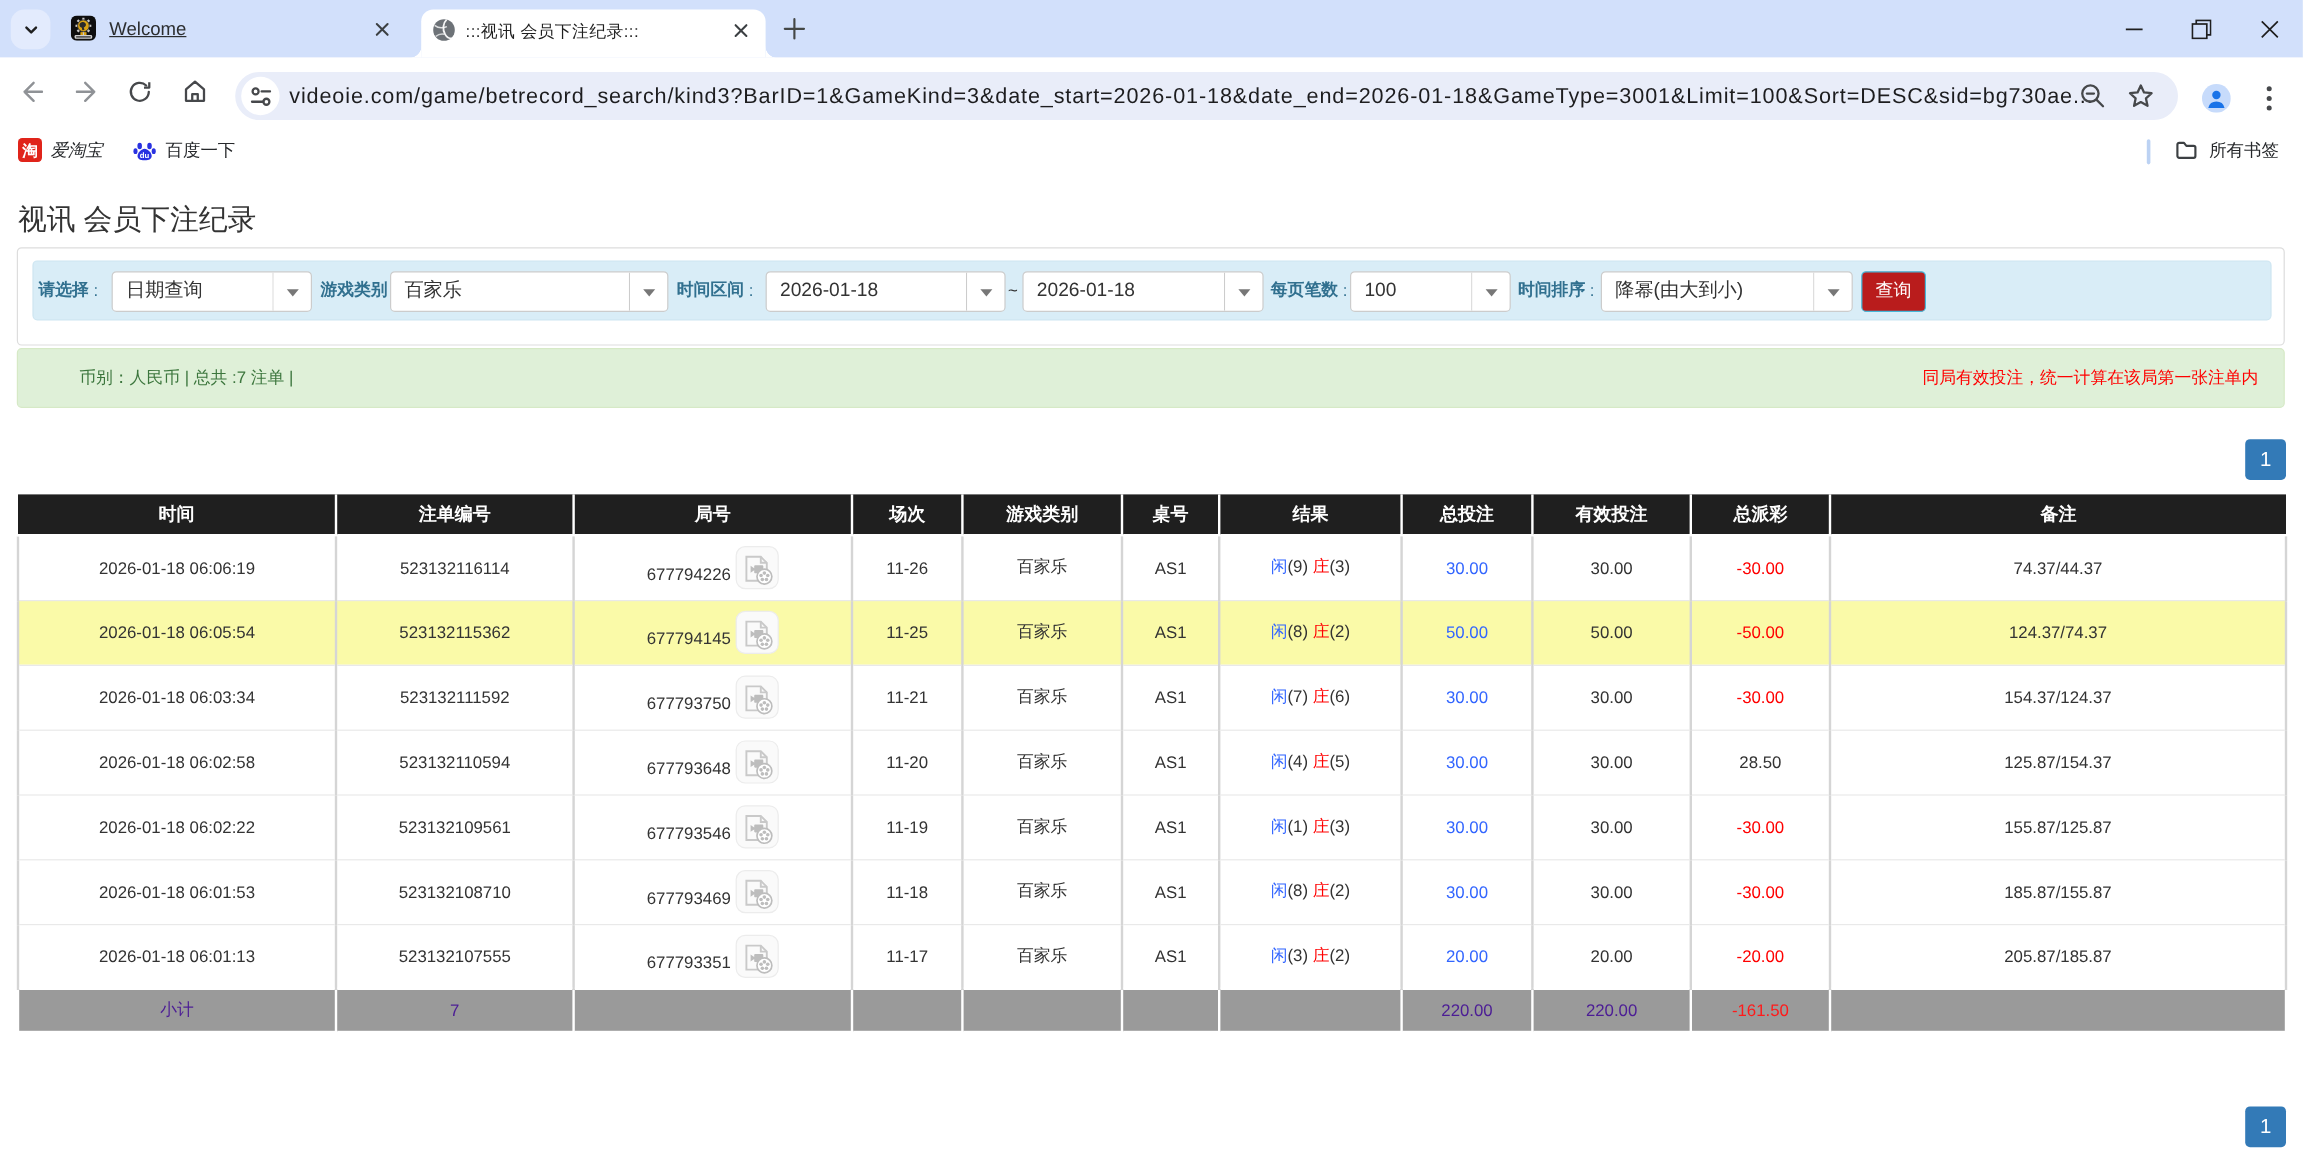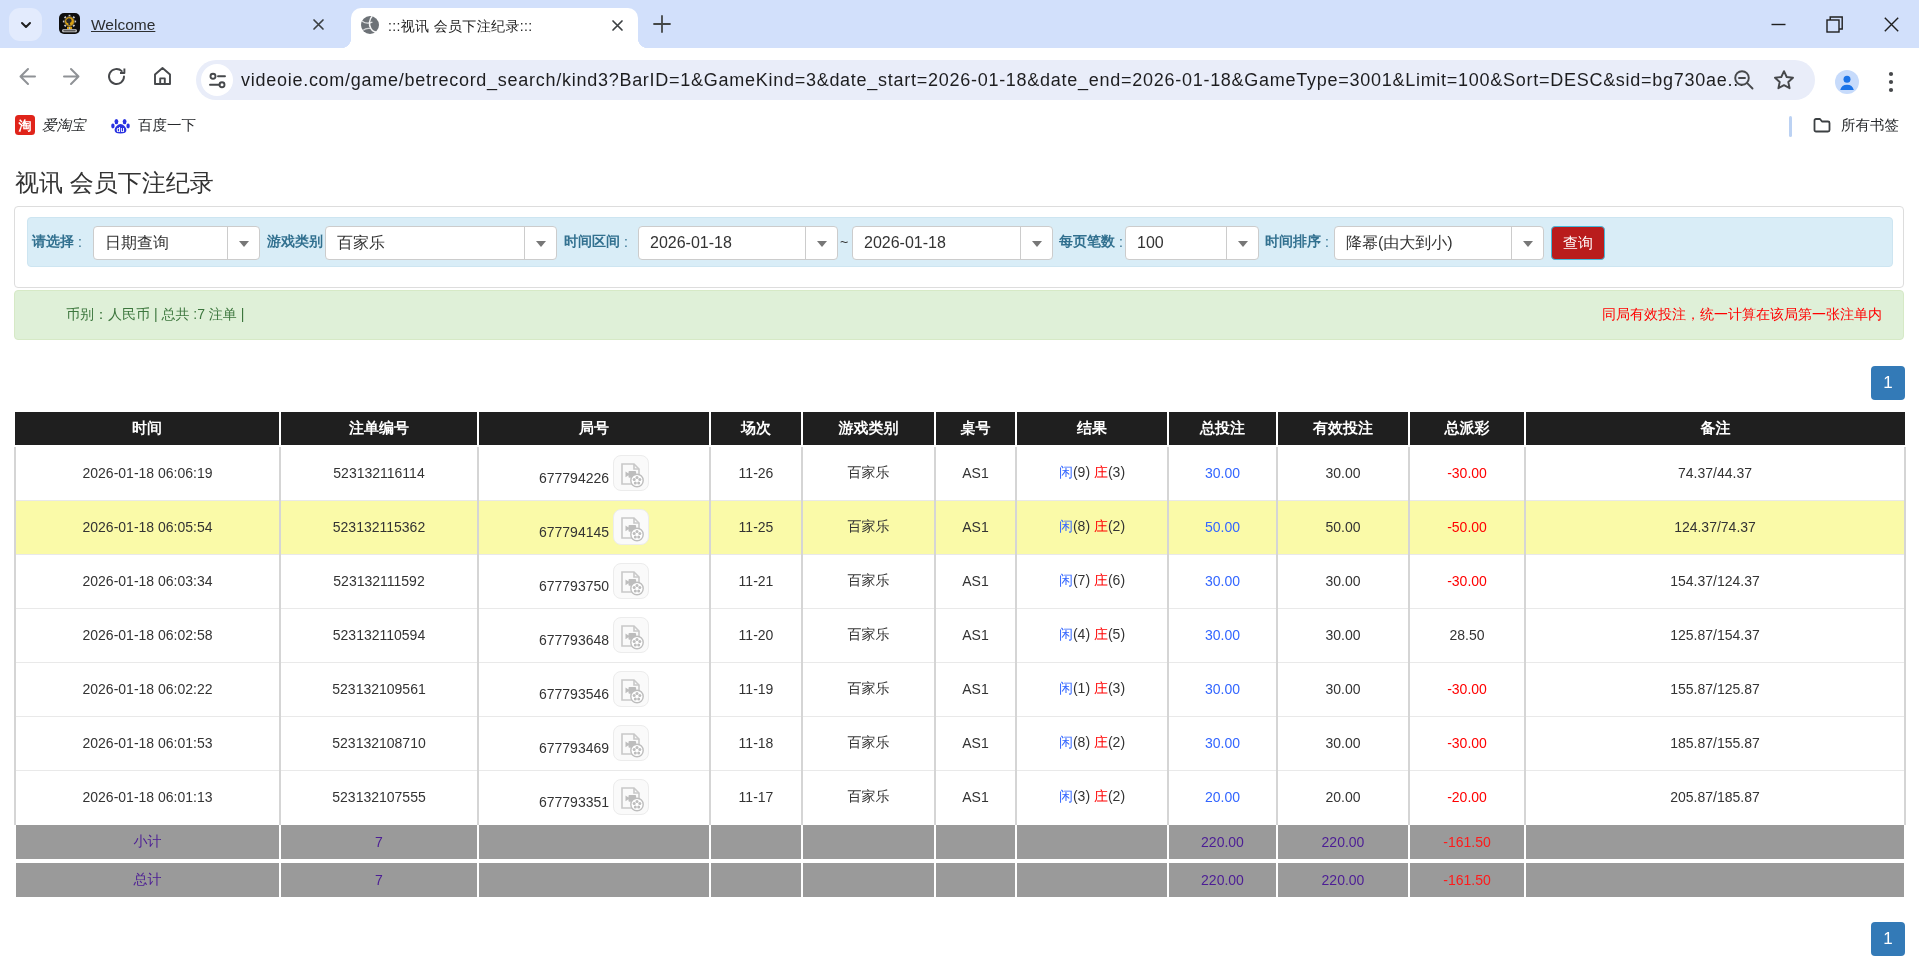--- a/index.html
+++ b/index.html
@@ -410,28 +410,15 @@
         <td></td>
         <td></td>
         <td></td>
         <td></td>
         <td></td>
         <td></td>
         <td></td>
         <td></td>
         <td></td>
       </tr>
-  <tr class="sum">
-        <td>总计</td>
-        <td>7</td>
-        <td></td>
-        <td></td>
-        <td></td>
-        <td></td>
-        <td></td>
-        <td>220.00</td>
-        <td>220.00</td>
-        <td class="red">-161.50</td>
-        <td></td>
-      </tr>
 </tbody>
   </table>
 <div class="pager" id="pgbot">1</div>
 
 </body></html>

